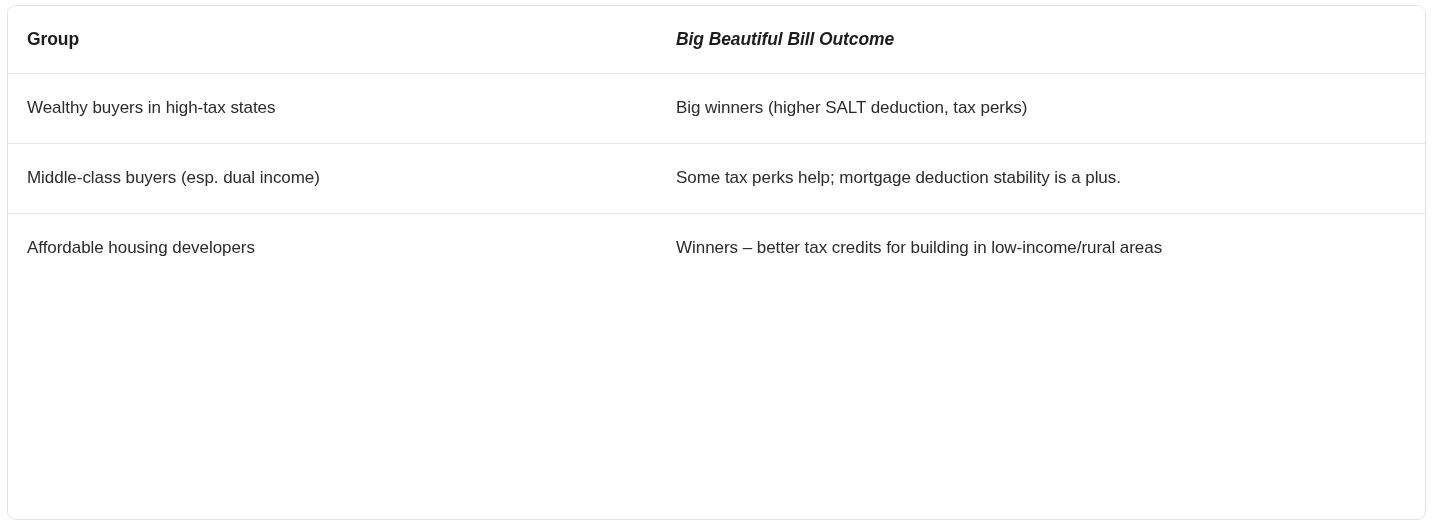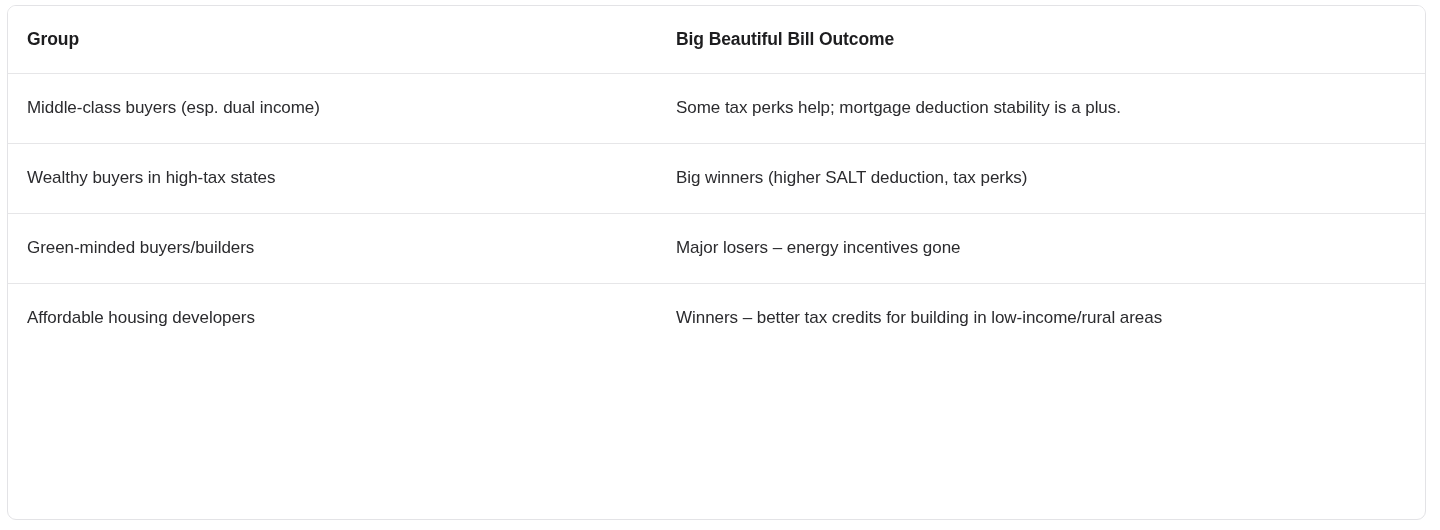--- a/index.html
+++ b/index.html
@@ -58,21 +58,21 @@
     height: 67px;
   }
   .outcome-table thead th {
     border-bottom: 1px solid #e6e6e8;
     font-size: 17.5px;
     font-weight: 700;
     color: #1d1d1f;
     letter-spacing: -0.1px;
   }
   .outcome-table thead th.c1 { padding-left: 19px; }
-  .outcome-table thead th.c2 { padding-left: 8px; }
+  .outcome-table thead th.c2 { padding-left: 8px; font-style: italic; }
 
   
   .outcome-table tbody td {
     border-bottom: 1px solid #e6e6e8;
     font-size: 17px;
     font-weight: 400;
     color: #2b2b2e;
     line-height: 1.62;
     letter-spacing: -0.05px;
   }
@@ -107,40 +107,32 @@
             <span class="cell-text">Group</span>
           </th>
           <th class="c2">
             <span class="cell-text">Big Beautiful Bill Outcome</span>
           </th>
         </tr>
       </thead>
       <tbody>
         <tr class="r-std">
           <td class="c1">
-            <span class="cell-text">Middle-class buyers (esp. dual income)</span>
-          </td>
-          <td class="c2">
-            <span class="cell-text">Some tax perks help; mortgage deduction stability is a plus.</span>
-          </td>
-        </tr>
-        <tr class="r-std">
-          <td class="c1">
             <span class="cell-text">Wealthy buyers in high-tax states</span>
           </td>
           <td class="c2">
             <span class="cell-text">Big winners (higher SALT deduction, tax perks)</span>
           </td>
         </tr>
         <tr class="r-std">
           <td class="c1">
-            <span class="cell-text">Green-minded buyers/builders</span>
+            <span class="cell-text">Middle-class buyers (esp. dual income)</span>
           </td>
           <td class="c2">
-            <span class="cell-text">Major losers – energy incentives gone</span>
+            <span class="cell-text">Some tax perks help; mortgage deduction stability is a plus.</span>
           </td>
         </tr>
         <tr class="r-std">
           <td class="c1">
             <span class="cell-text">Affordable housing developers</span>
           </td>
           <td class="c2">
             <span class="cell-text">Winners – better tax credits for building in low-income/rural areas</span>
           </td>
         </tr>

